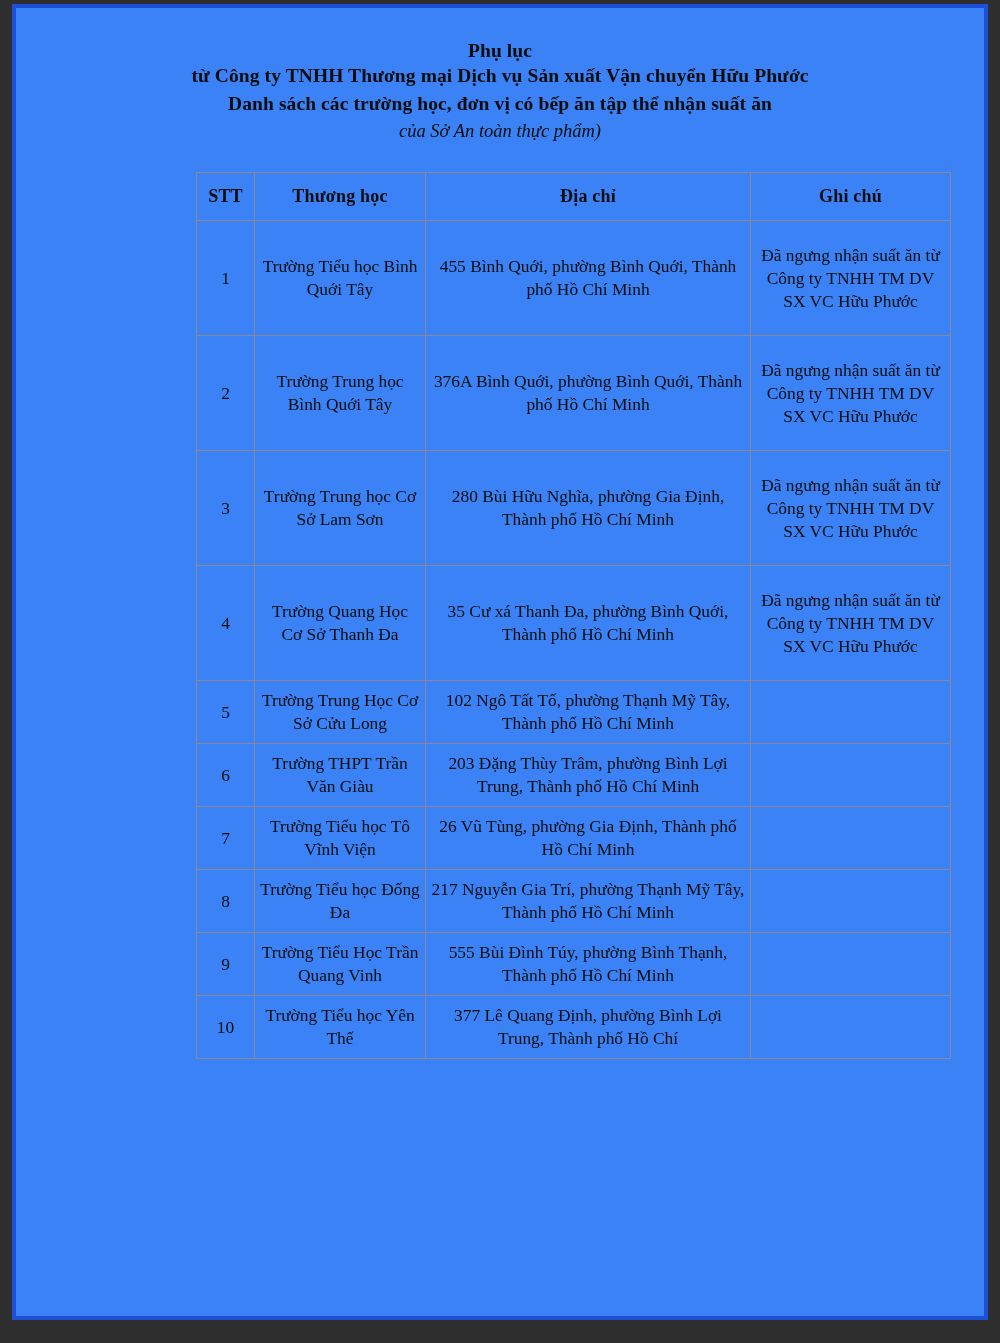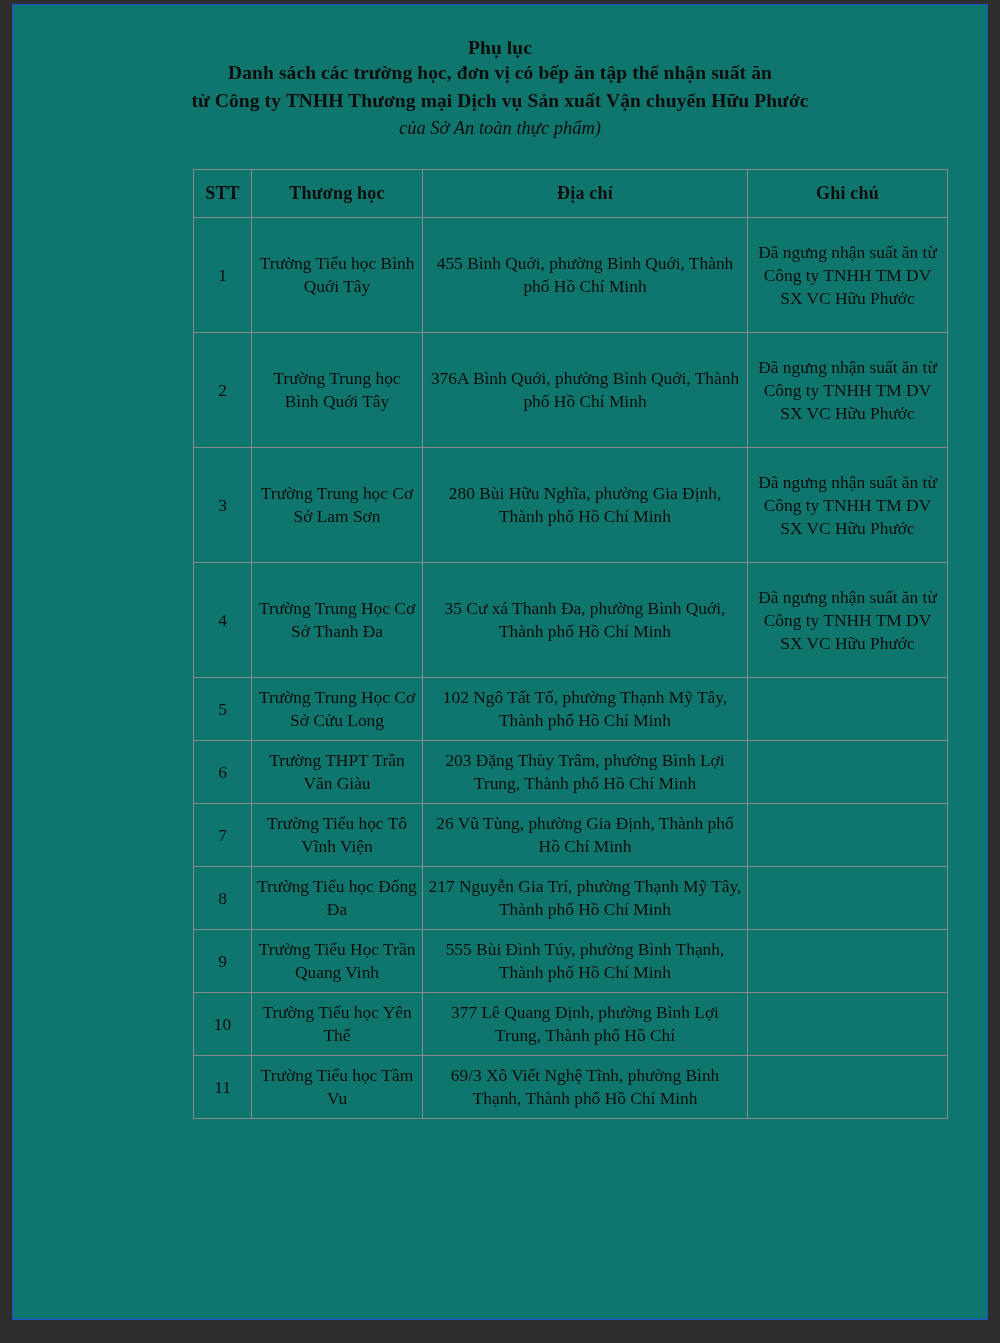--- a/index.html
+++ b/index.html
@@ -24,22 +24,22 @@
     height: 1343px;
     background: #2e2e2e;
   }
 
   .page {
     position: absolute;
     left: 12px;
     top: 4px;
     width: 976px;
     height: 1316px;
-    background: #0f766e;
-    border: 1px solid #1d4ed8;
+    background: #3b82f6;
+    border: 4px solid #1d4ed8;
     overflow: hidden;
   }
 
   
   .doc-head {
     padding-top: 30px;
     text-align: center;
     color: #0d0d0d;
   }
   .doc-head .line-bold {
@@ -113,22 +113,22 @@
   tr.short td { height: 63px; }
 </style>
 </head>
 <body>
 
 <div class="viewport">
   <div class="page">
 
     <div class="doc-head">
       <div class="line-bold">Phụ lục</div>
+      <div class="line-bold title-main">từ Công ty TNHH Thương mại Dịch vụ Sản xuất Vận chuyển Hữu Phước</div>
       <div class="line-bold title-main">Danh sách các trường học, đơn vị có bếp ăn tập thể nhận suất ăn</div>
-      <div class="line-bold title-main">từ Công ty TNHH Thương mại Dịch vụ Sản xuất Vận chuyển Hữu Phước</div>
 
       <div class="sub-italic">của Sở An toàn thực phẩm)</div>
     </div>
 
     <div class="table-wrap">
       <table class="schools">
         <colgroup>
           <col class="c-stt">
             <col class="c-name">
             <col class="c-addr">
@@ -160,21 +160,21 @@
 
           <tr class="tall">
             <td class="stt">3</td>
             <td>Trường Trung học Cơ Sở Lam Sơn</td>
             <td>280 Bùi Hữu Nghĩa, phường Gia Định, Thành phố Hồ Chí Minh</td>
             <td class="note">Đã ngưng nhận suất ăn từ Công ty TNHH TM DV SX VC Hữu Phước</td>
           </tr>
 
           <tr class="tall">
             <td class="stt">4</td>
-            <td>Trường Trung Học Cơ Sở Thanh Đa</td>
+            <td>Trường Quang Học Cơ Sở Thanh Đa</td>
             <td>35 Cư xá Thanh Đa, phường Bình Quới, Thành phố Hồ Chí Minh</td>
             <td class="note">Đã ngưng nhận suất ăn từ Công ty TNHH TM DV SX VC Hữu Phước</td>
           </tr>
 
           <tr class="short">
             <td class="stt">5</td>
             <td>Trường Trung Học Cơ Sở Cửu Long</td>
             <td>102 Ngô Tất Tố, phường Thạnh Mỹ Tây, Thành phố Hồ Chí Minh</td>
             <td class="note"></td>
           </tr>
@@ -207,26 +207,20 @@
             <td class="note"></td>
           </tr>
 
           <tr class="short">
             <td class="stt">10</td>
             <td>Trường Tiểu học Yên Thế</td>
             <td>377 Lê Quang Định, phường Bình Lợi Trung, Thành phố Hồ Chí</td>
             <td class="note"></td>
           </tr>
 
-          <tr class="short">
-            <td class="stt">11</td>
-            <td>Trường Tiểu học Tầm Vu</td>
-            <td>69/3 Xô Viết Nghệ Tĩnh, phường Bình Thạnh, Thành phố Hồ Chí Minh</td>
-            <td class="note"></td>
-          </tr>
 
 
         </tbody>
       </table>
     </div>
 
   </div>
 </div>
 
 </body></html>

